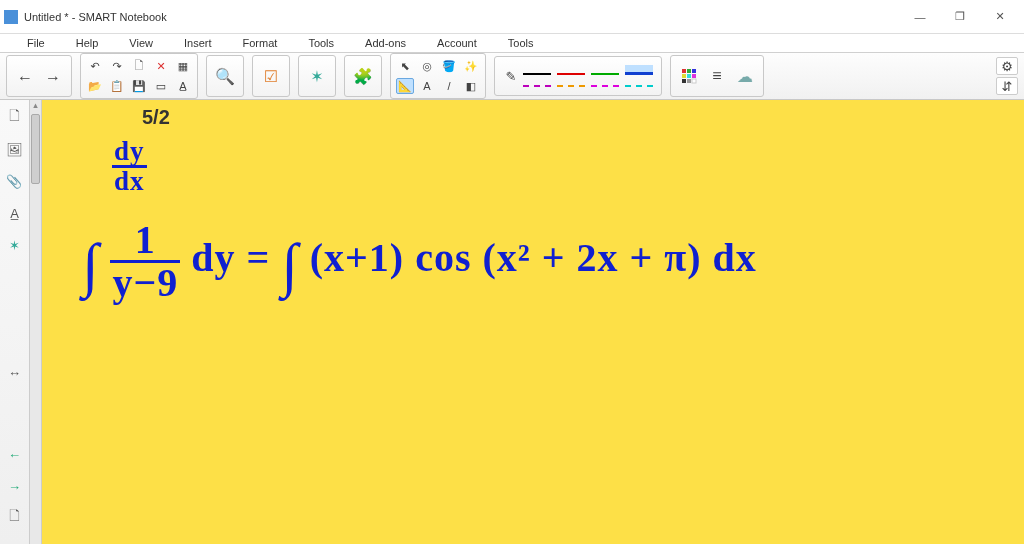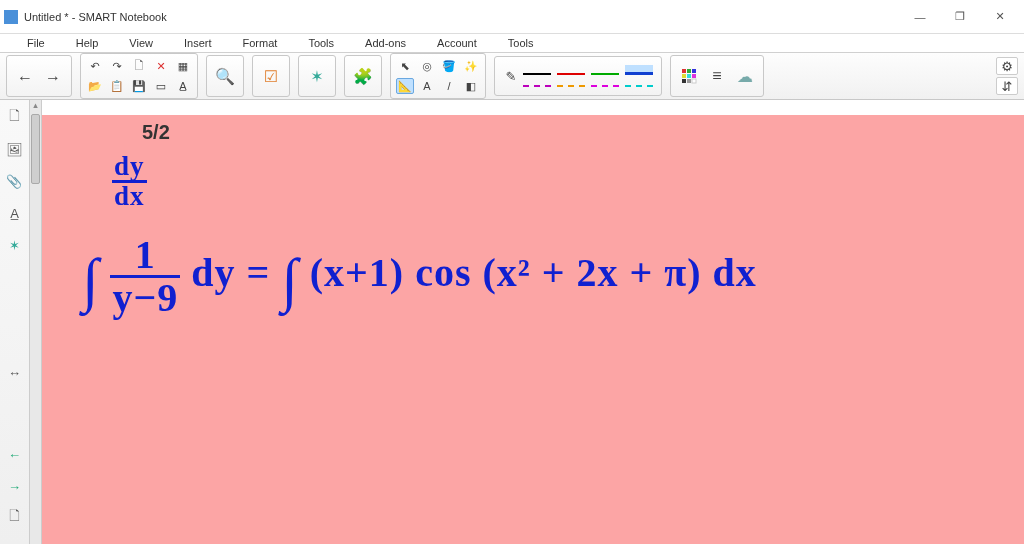--- a/index.html
+++ b/index.html
@@ -34,21 +34,21 @@
   .leftrail { width: 30px; background: linear-gradient(#f9f9f9,#efefef); border-right: 1px solid #ccc; display:flex; flex-direction:column; align-items:center; padding-top:6px; gap:10px; }
   .leftrail .rail-btn { width:22px; height:22px; display:flex; align-items:center; justify-content:center; font-size:13px; color:#555; border:1px solid transparent; border-radius:2px;}
   .leftrail .spacer { flex:1; }
   .leftrail .rail-btn.arrowL { color:#2a7; }
   .leftrail .rail-btn.arrowR { color:#2a7; }
   
   .scroll-gutter { width: 12px; background: #e8e8e8; border-right:1px solid #ccc; position:relative;}
   .scroll-gutter .up { position:absolute; top:0; left:0; right:0; height:12px; text-align:center; font-size:9px; color:#888; }
   .scroll-gutter .thumb { position:absolute; top:14px; left:1px; right:1px; height:70px; background:#cfcfcf; border:1px solid #aaa; border-radius:2px;}
   
-  .canvas-wrap { flex:1; background:#fca5a5; position:relative; overflow:hidden;margin-top:15px; }
+  .canvas-wrap { flex:1; background:#fde047; position:relative; overflow:hidden; }
   .canvas { position:absolute; inset:0; }
   .page-label { position:absolute; top:6px; left:100px; font-family: Arial, sans-serif; font-size:20px; font-weight:bold; color:#333; }
   .ink { position:absolute; font-family: "Comic Sans MS", "Segoe Script", cursive; color:#1020d0; font-weight:bold; }
   .line1 { top: 38px; left: 70px; font-size: 27px; letter-spacing: 1px; }
   .line2 { top: 120px; left: 40px; font-size: 40px; letter-spacing: 1px; }
   .frac { display:inline-block; text-align:center; vertical-align:middle; line-height:1; }
   .frac .num { display:block; border-bottom:3px solid #1020d0; padding:0 2px; }
   .frac .den { display:block; padding:0 2px; }
   .intsym { font-size:60px; vertical-align:middle; display:inline-block; transform:translateY(4px);}
   

